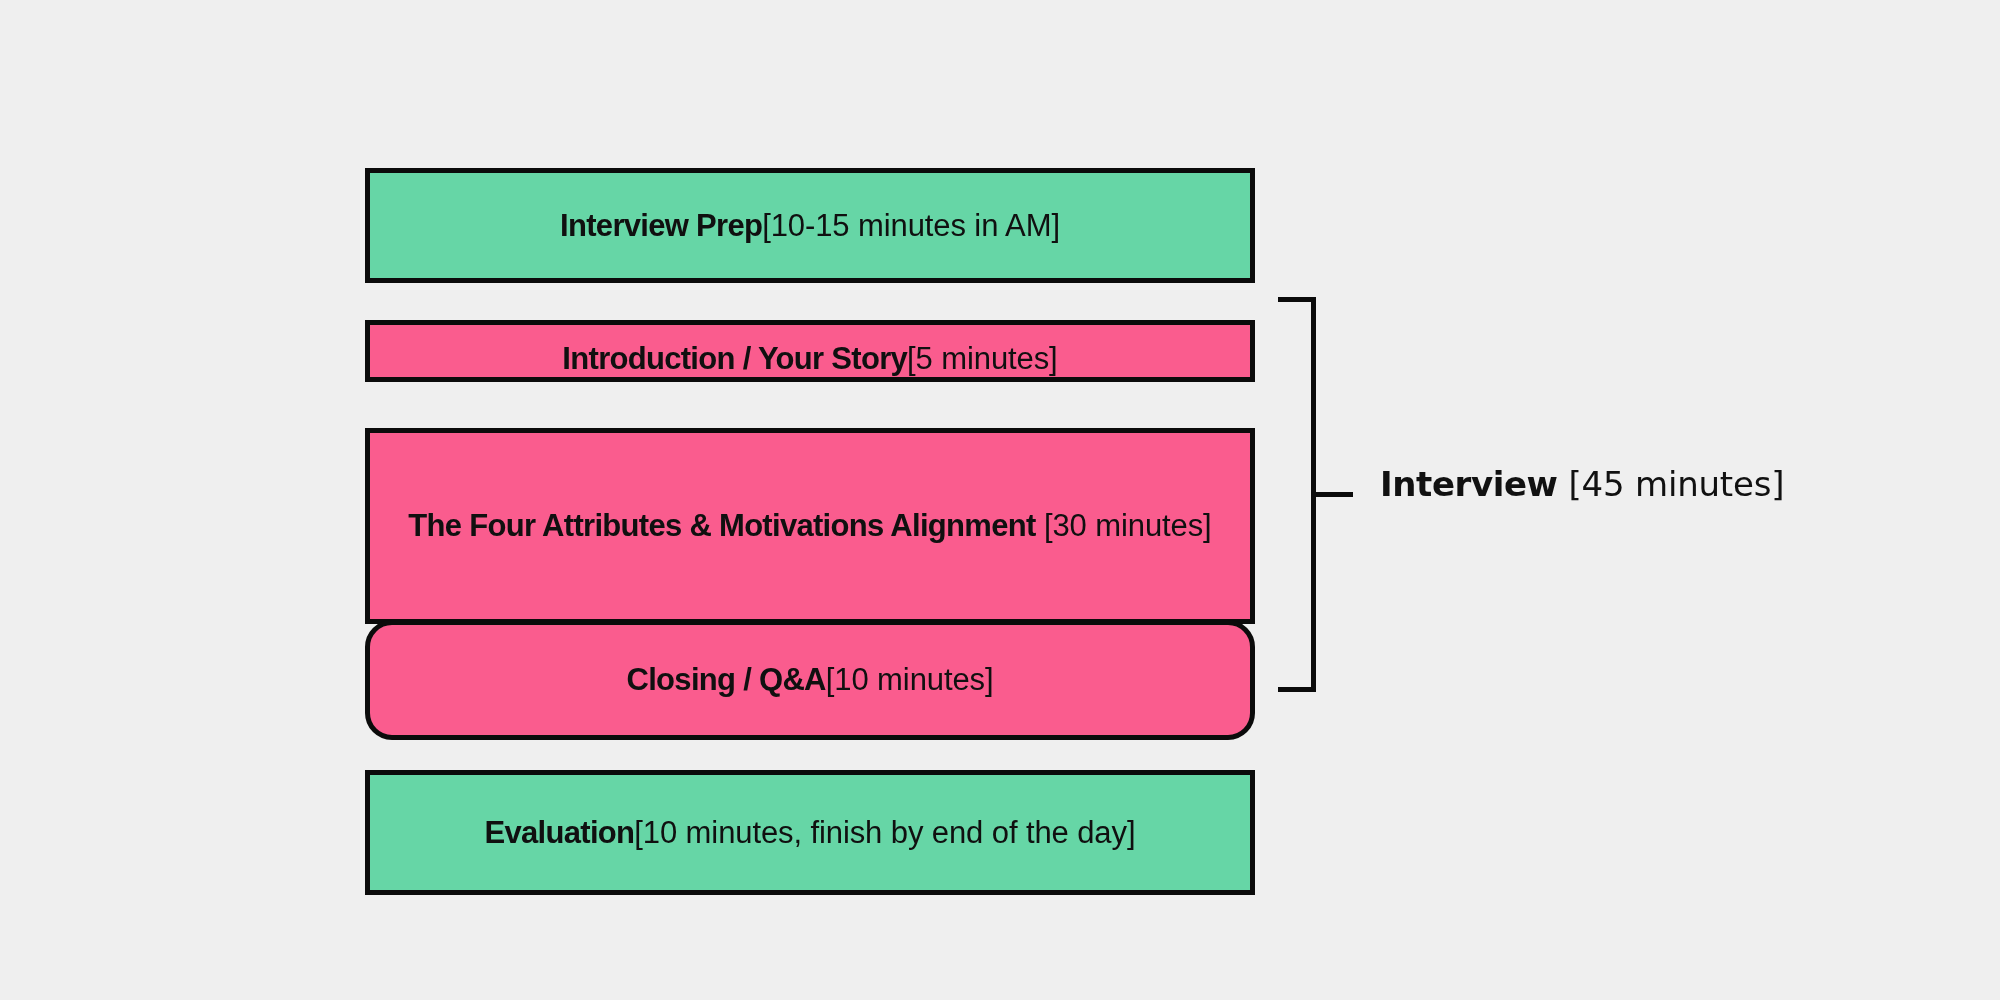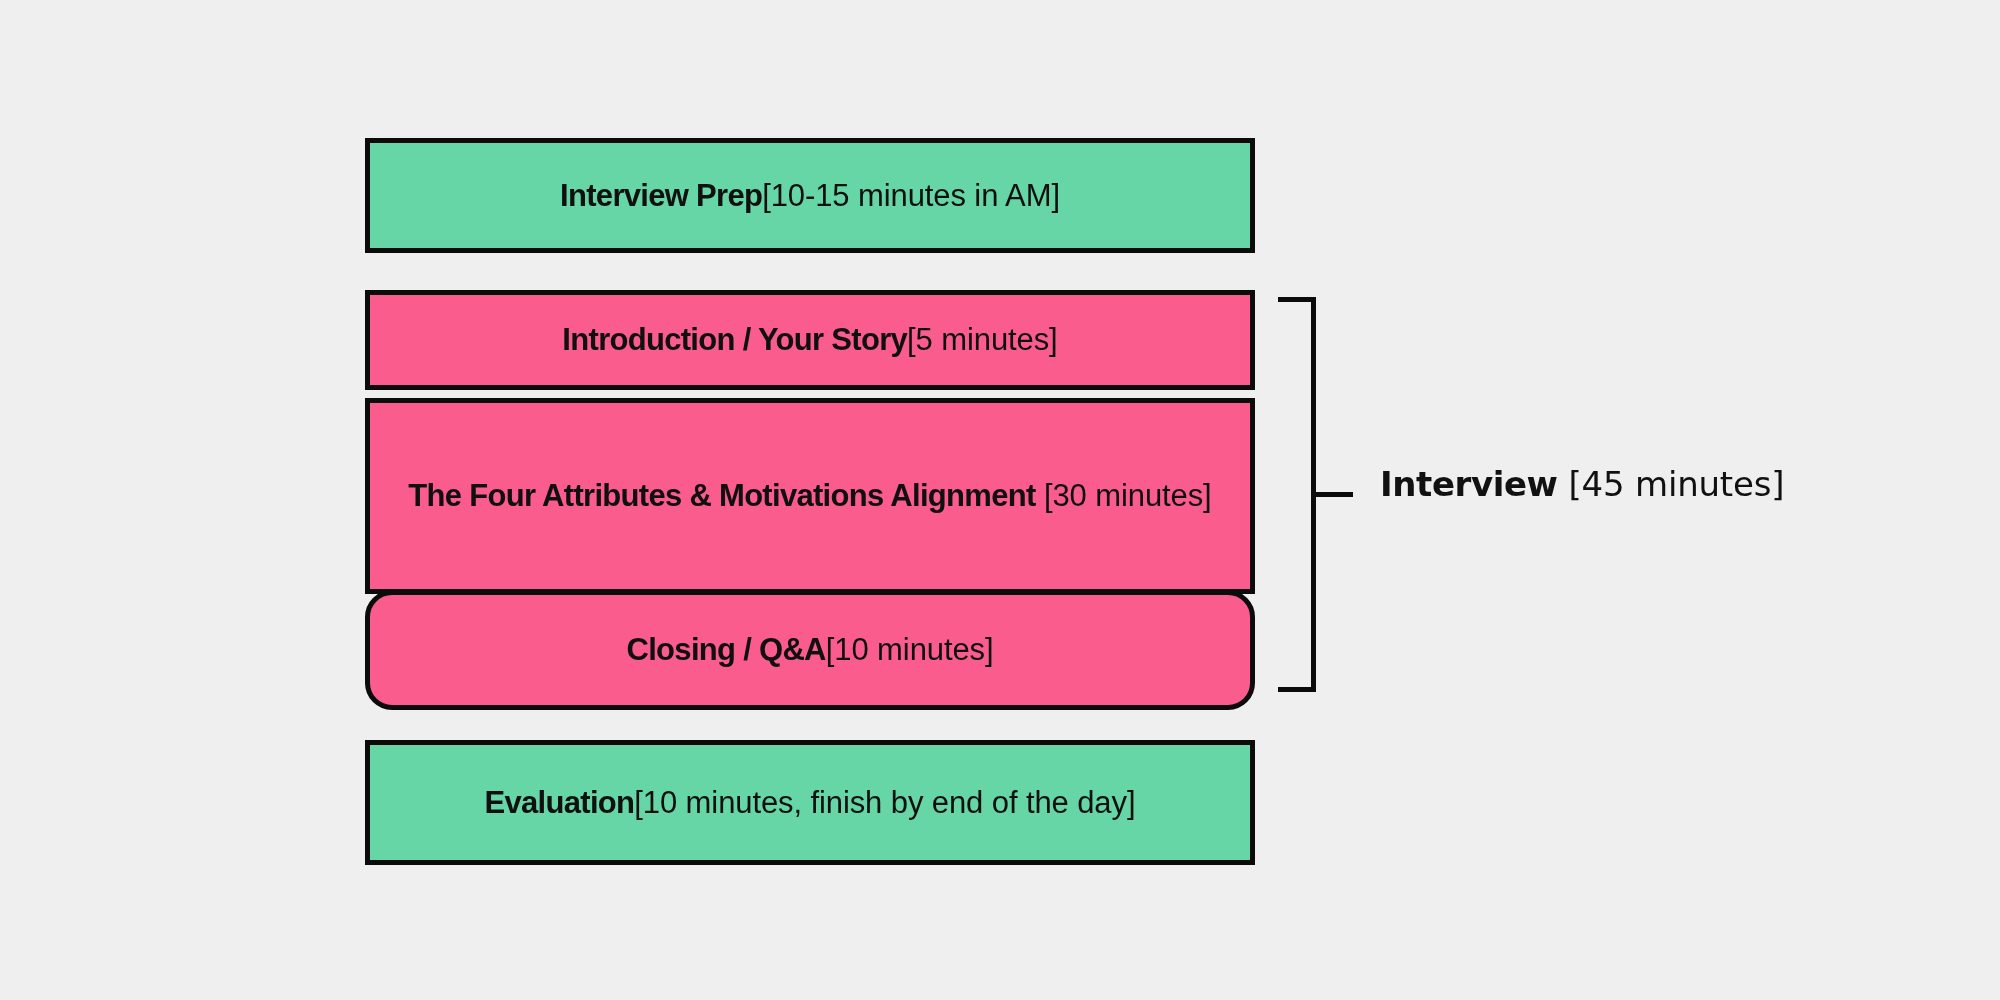--- a/index.html
+++ b/index.html
@@ -24,20 +24,21 @@
     position: absolute;
     left: 365px;
     width: 890px;
     box-sizing: border-box;
     border: 5px solid #0b0b0b;
     display: flex;
     align-items: center;
     justify-content: center;
     text-align: center;
     padding: 0 18px;
+    margin-top: 30px;
   }
   .box.green { background: #66d6a6; }
   .box.pink  { background: #fa5c8e; }
 
   .box-text {
     color: #101010;
     font-size: 31px;
     line-height: 1.15;
     letter-spacing: -0.2px;
     white-space: nowrap;
@@ -48,21 +49,21 @@
     letter-spacing: -0.7px;
     font-stretch: condensed;
   }
   .box-text .dur {
     font-weight: normal;
     letter-spacing: -0.1px;
   }
 
   
   #box-prep        { top: 138px; height: 115px; }
-  #box-intro       { top: 290px; height:  100px; }
+  #box-intro       { top: 290px; height:  62px; align-items: flex-end; }
   #box-attributes  { top: 398px; height: 196px; }
   #box-closing     { top: 590px; height: 120px; border-radius: 27px; }
   #box-evaluation  { top: 740px; height: 125px; }
 
   
   #bracket {
     position: absolute;
     left: 1278px;
     top: 297px;
     width: 75px;

